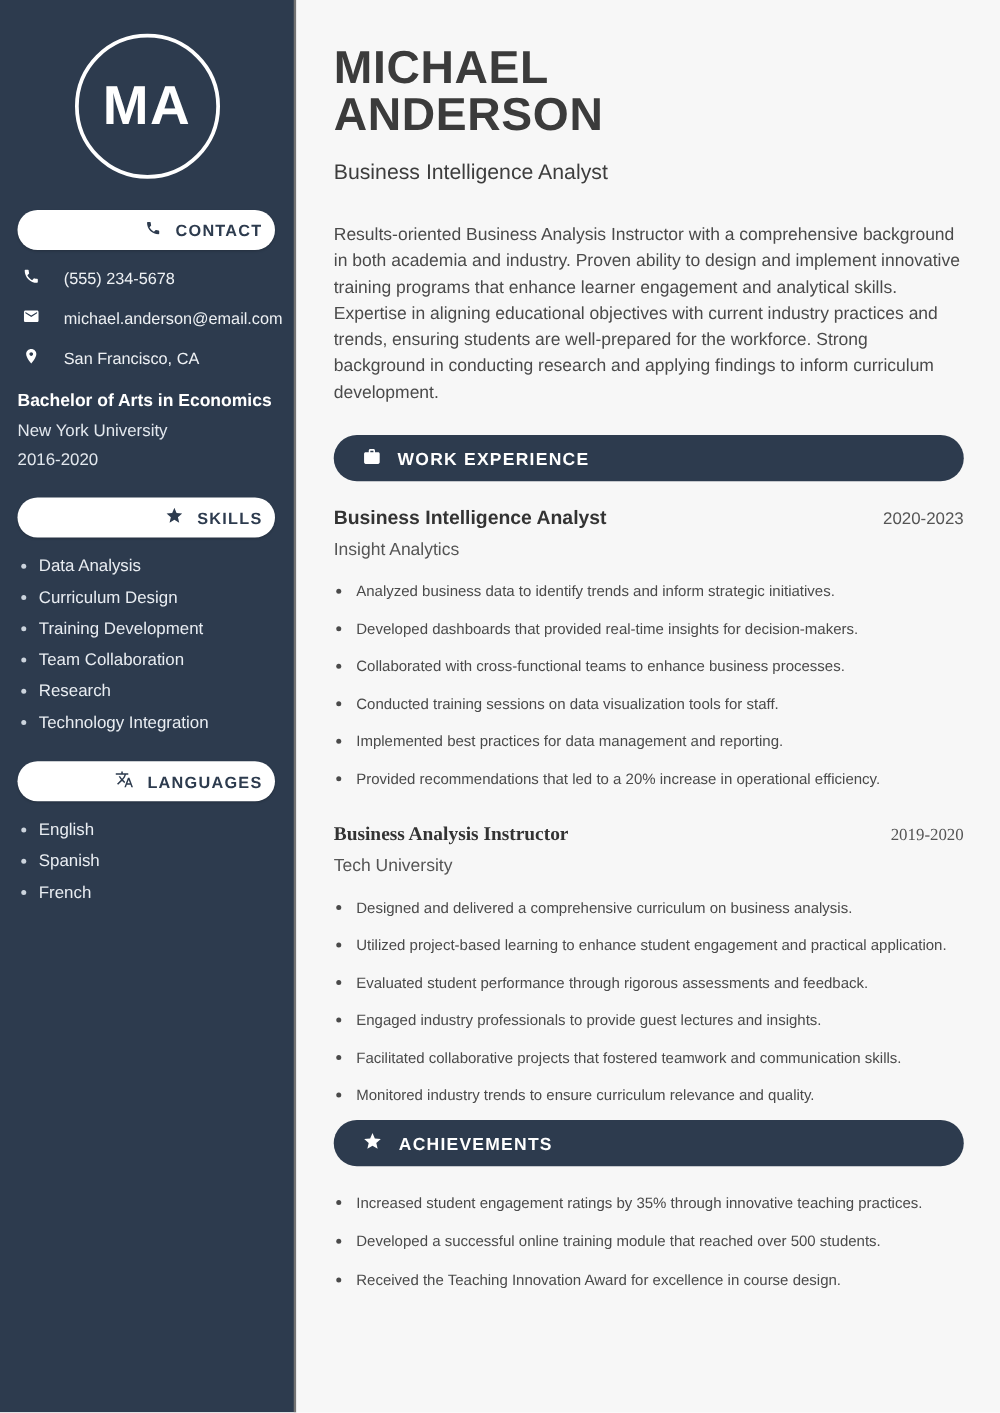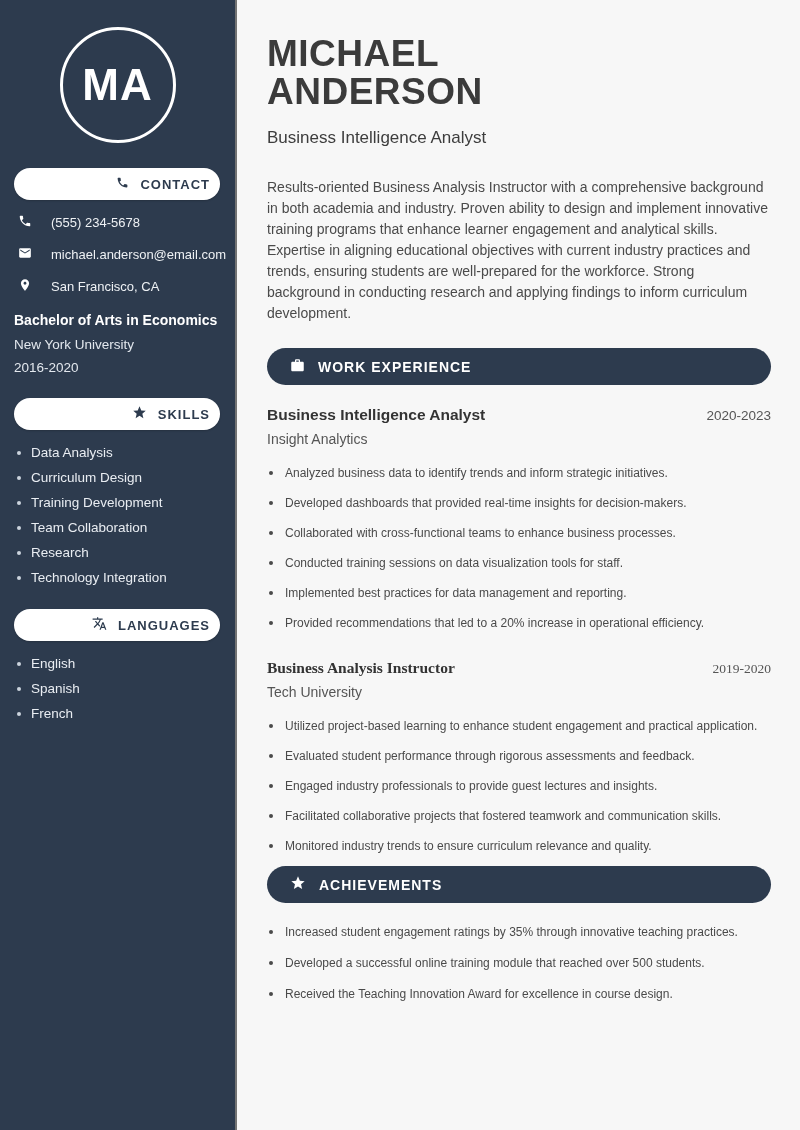--- a/index.html
+++ b/index.html
@@ -247,20 +247,21 @@
       </ul>
     </section>
 
     <section>
       <div class="job-header second">
         <span class="job-title">Business Analysis Instructor</span>
         <span class="job-dates">2019-2020</span>
       </div>
       <div class="job-company">Tech University</div>
       <ul class="bullet-list">
+        <li>Designed and delivered a comprehensive curriculum on business analysis.</li>
         <li>Utilized project-based learning to enhance student engagement and practical application.</li>
         <li>Evaluated student performance through rigorous assessments and feedback.</li>
         <li>Engaged industry professionals to provide guest lectures and insights.</li>
         <li>Facilitated collaborative projects that fostered teamwork and communication skills.</li>
         <li>Monitored industry trends to ensure curriculum relevance and quality.</li>
       </ul>
     </section>
 
     <div class="banner tight">
       <span>

